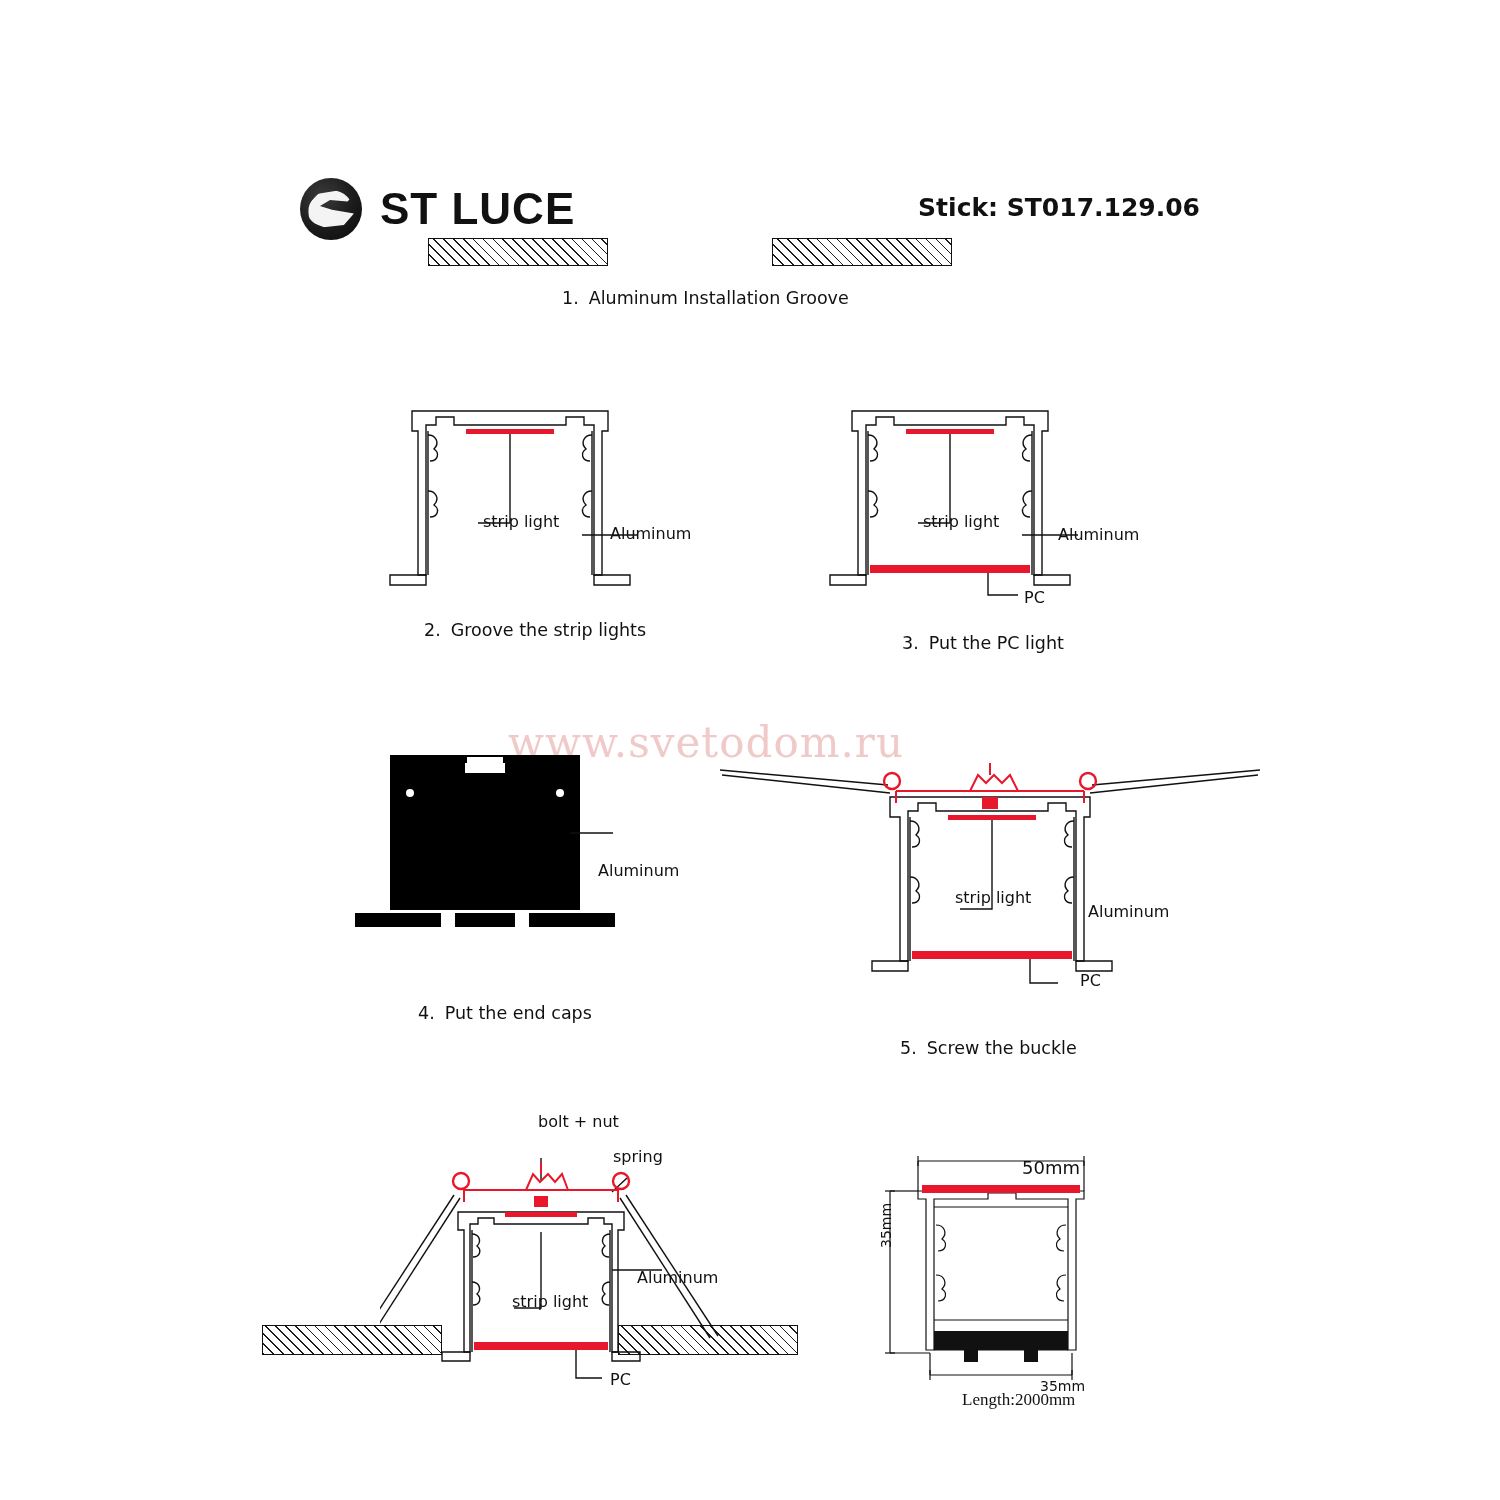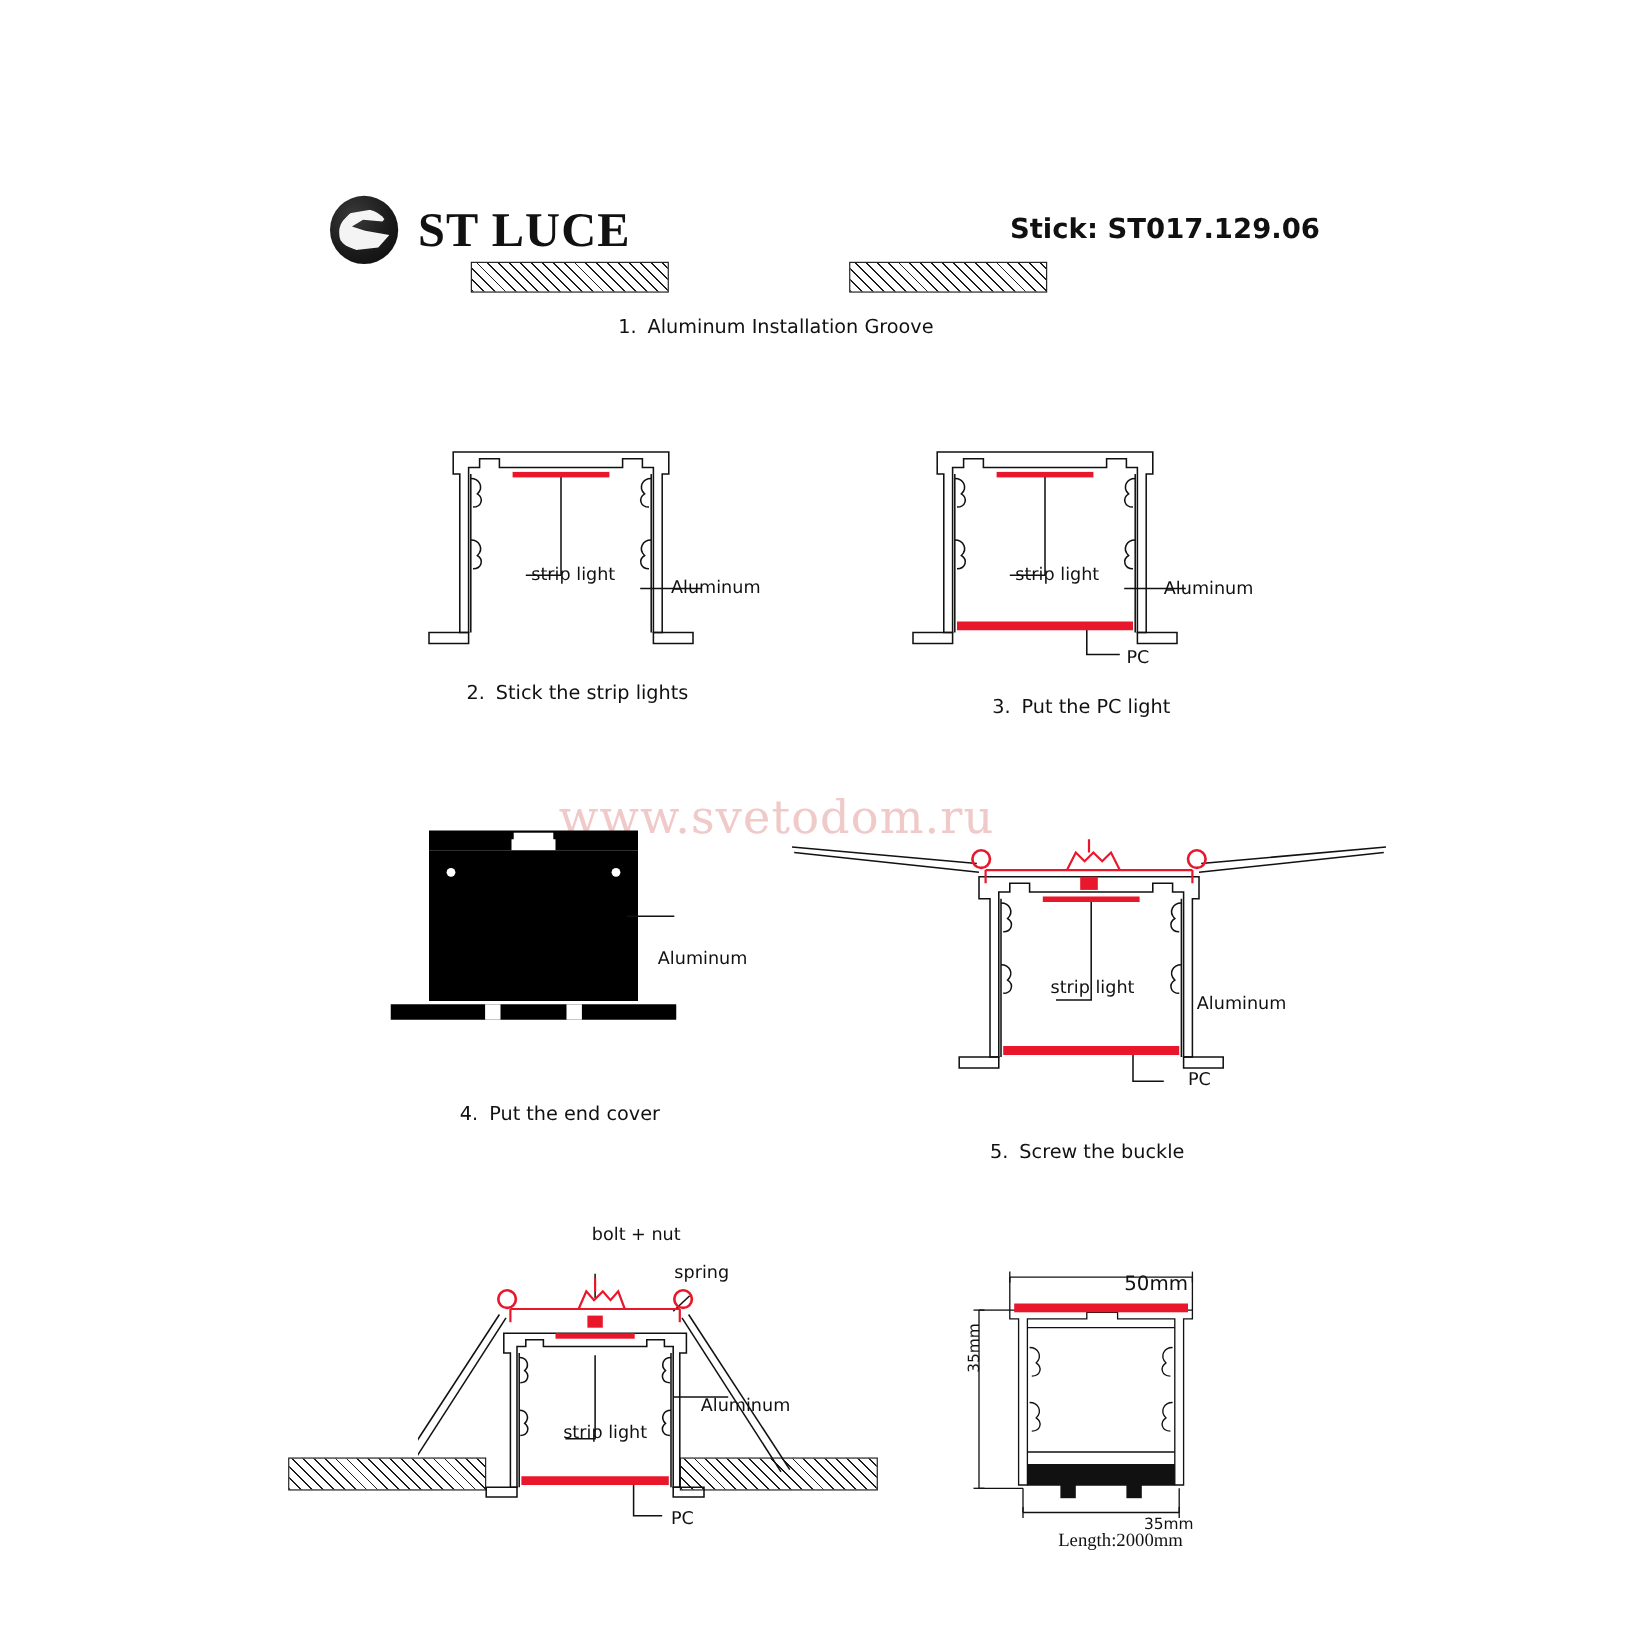--- a/index.html
+++ b/index.html
@@ -19,21 +19,21 @@
   .logo-mark{width:62px;height:62px;border-radius:50%;
     background:radial-gradient(circle at 35% 30%, #3a3a3a 0%, #1b1b1b 55%, #0a0a0a 100%);
     position:relative;overflow:hidden;}
   .logo-mark:before{
     content:"";position:absolute;left:8px;top:12px;width:46px;height:38px;
     background:#ffffff;
     border-radius:50% 50% 50% 50%/60% 60% 40% 40%;
     clip-path:polygon(0 38%,22% 10%,62% 2%,100% 12%,86% 30%,48% 26%,26% 42%,52% 52%,100% 62%,78% 92%,34% 98%,2% 82%);
     opacity:.95;
   }
-  .logo-text{font-size:44px;font-weight:bold;letter-spacing:1px;color:#111;font-family:Liberation Serif, serif;}
+  .logo-text{font-size:44px;font-weight:bold;letter-spacing:1px;color:#111;font-family:Liberation Sans, sans-serif;}
   .model{position:absolute;right:300px;top:107px;font-size:25px;font-weight:bold;color:#111;white-space:nowrap;}
 
   
   .caption{position:absolute;font-size:17.5px;color:#111;white-space:nowrap;}
   .caption .num{display:inline-block;margin-right:10px;}
 
   .lbl{position:absolute;font-size:16px;color:#111;white-space:nowrap;}
 
   
   .hatch{
@@ -103,21 +103,21 @@
 
       <g stroke="#111" stroke-width="1.4" fill="none">
         <path d="M212 140 L268 140"></path>
       </g>
     </svg>
   </div>
   <div class="lbl" style="left:483px;top:512px;">strip light</div>
   <div class="lbl" style="left:610px;top:524px;">Aluminum</div>
 
   <div class="caption" style="left:424px;top:620px;">
-    <span class="num">2.</span><span>Stick the strip lights</span>
+    <span class="num">2.</span><span>Groove the strip lights</span>
   </div>
 
   <div class="fig" style="left:810px;top:395px;">
     <svg width="280" height="210" viewBox="0 0 280 210">
       <g fill="none" stroke="#111" stroke-width="1.4">
         <path d="M42 16 L238 16 L238 36 L232 36 L232 180 L224 180 L224 30 L214 30 L214 22 L196 22 L196 30 L84 30 L84 22 L66 22 L66 30 L56 30 L56 180 L48 180 L48 36 L42 36 Z"></path>
         <path d="M20 180 L56 180 L56 190 L20 190 Z"></path>
         <path d="M224 180 L260 180 L260 190 L224 190 Z"></path>
         <path d="M58 40 C 66 40, 70 48, 64 54 C 70 58, 68 66, 60 66"></path>
         <path d="M58 96 C 66 96, 70 104, 64 110 C 70 114, 68 122, 60 122"></path>
@@ -164,21 +164,21 @@
       <rect x="160" y="168" width="14" height="14" fill="#fff"></rect>
 
       <g stroke="#111" stroke-width="1.4" fill="none">
         <path d="M215 88 L258 88"></path>
       </g>
     </svg>
   </div>
   <div class="lbl" style="left:598px;top:861px;">Aluminum</div>
 
   <div class="caption" style="left:418px;top:1003px;">
-    <span class="num">4.</span><span>Put the end cover</span>
+    <span class="num">4.</span><span>Put the end caps</span>
   </div>
 
   <div class="fig" style="left:700px;top:735px;">
     <svg width="580" height="270" viewBox="0 0 580 270">
       <g fill="none" stroke="#111" stroke-width="1.4">
 
         <path d="M20 35 L188 50"></path>
         <path d="M22 40 L190 58"></path>
         <path d="M560 35 L392 50"></path>
         <path d="M558 40 L390 58"></path>

